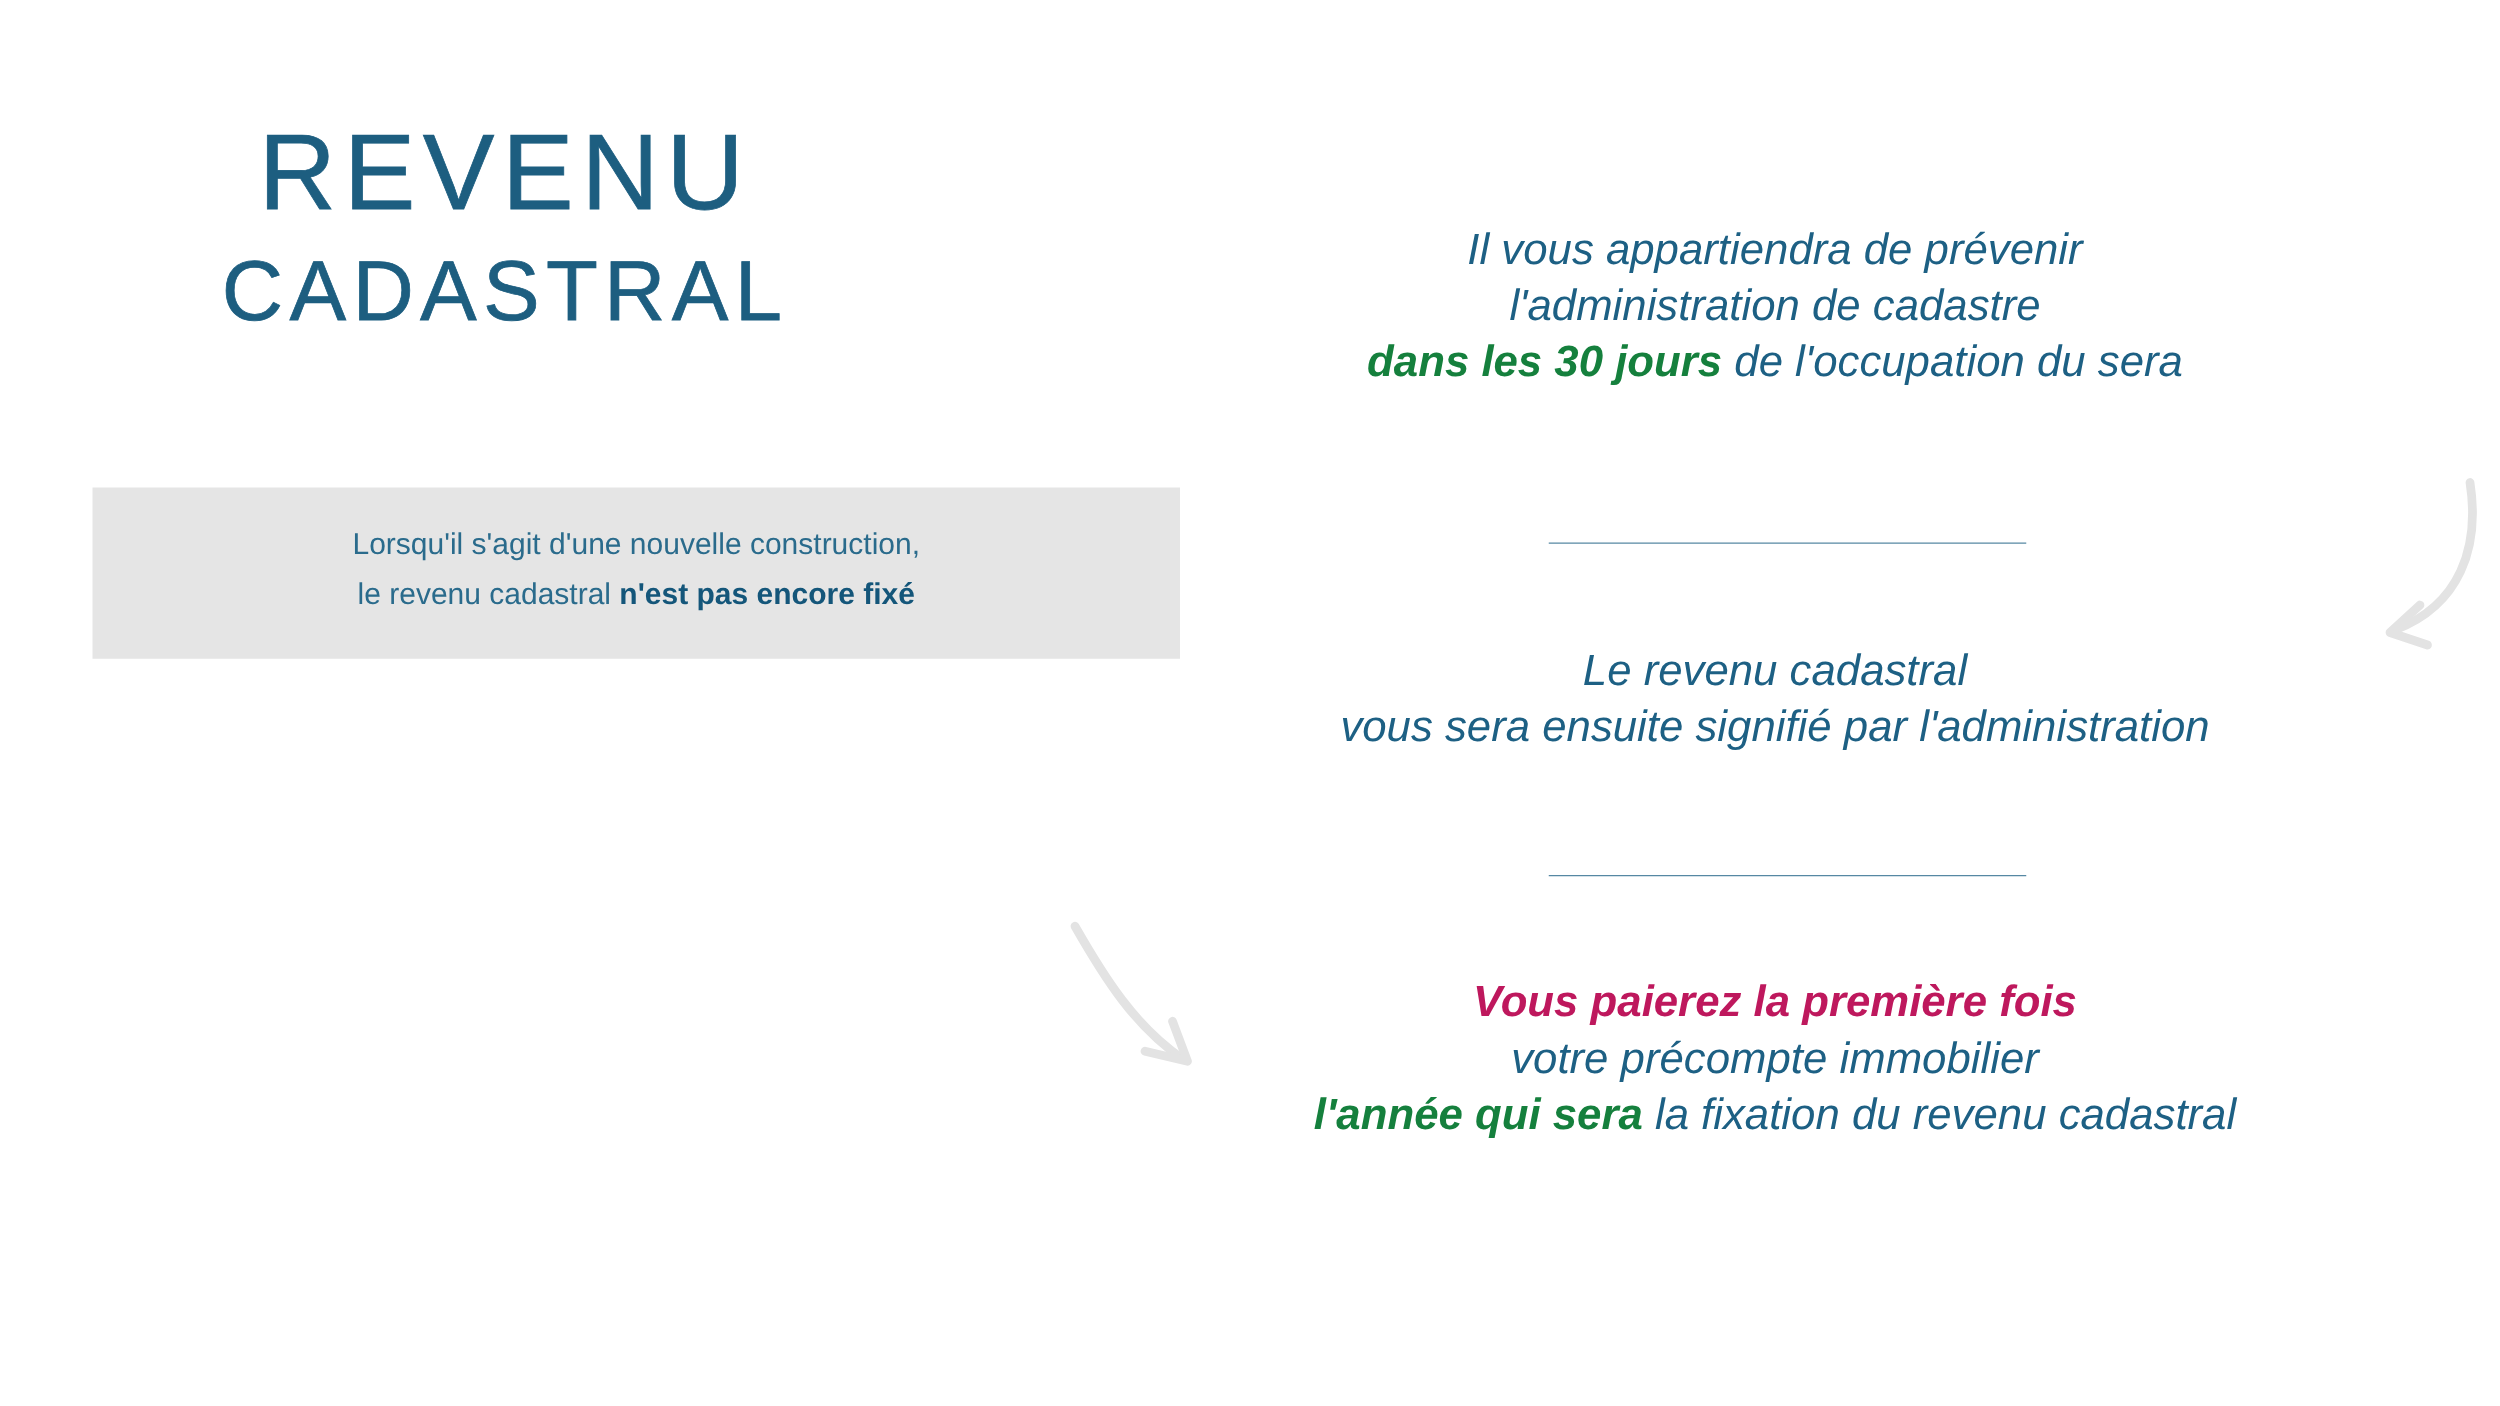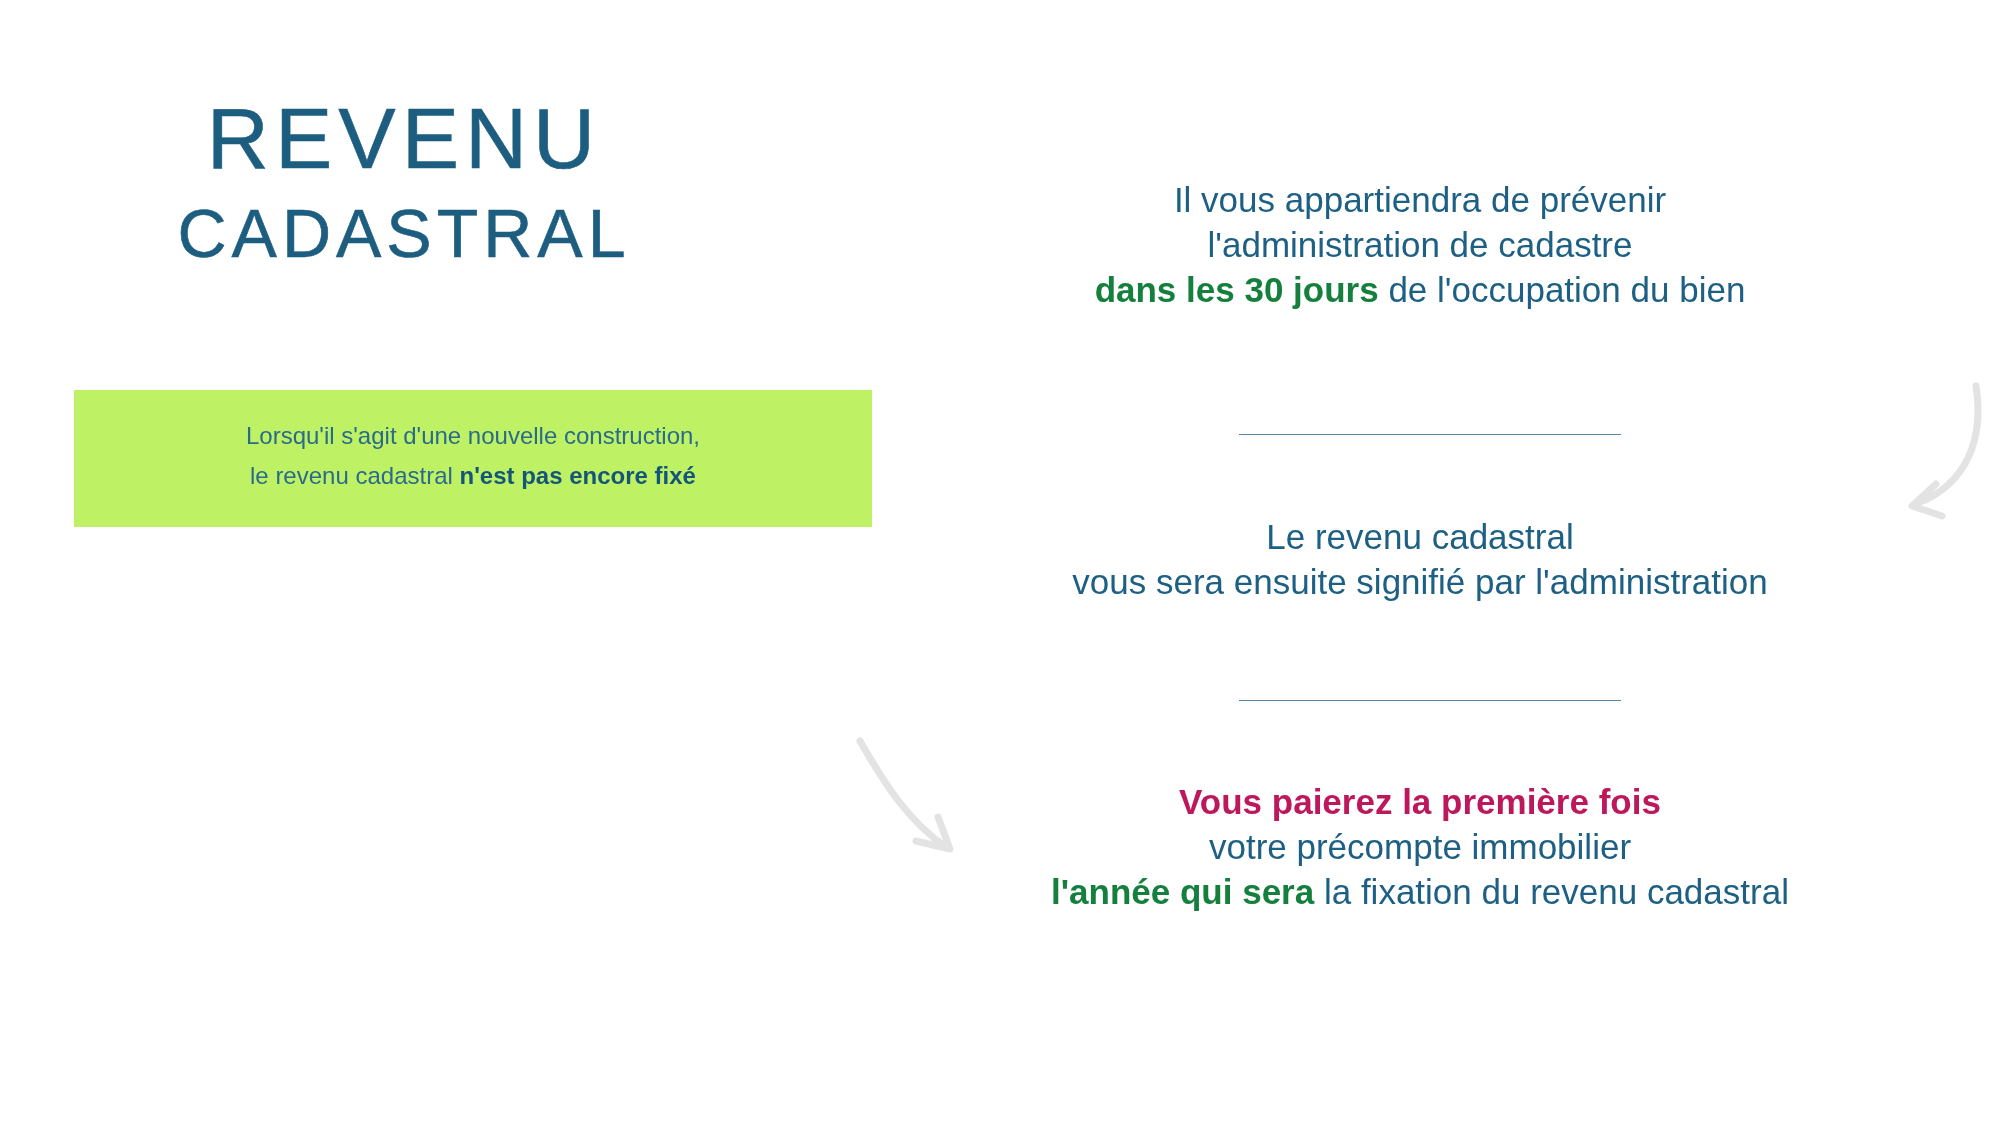--- a/index.html
+++ b/index.html
@@ -52,23 +52,23 @@
   .title-line.second {
     font-size: 68px;
     letter-spacing: 5px;
     margin-top: 18px;
   }
 
   .caption-box {
     position: absolute;
     left: 74px;
     top: 390px;
-    width: 798px;
+    width: 870px;
     padding: 26px 20px 30px 20px;
-    background: #bef264;
+    background: #e5e5e5;
     box-sizing: border-box;
     text-align: center;
   }
   .caption-line {
     font-size: 24px;
     line-height: 1.68;
     color: #2a6b8c;
     font-weight: 400;
   }
   .caption-line b {
@@ -76,20 +76,21 @@
     color: #14567a;
   }
 
   
   .right-col {
     position: absolute;
     left: 860px;
     top: 0;
     width: 1140px;
     height: 936px;
+    font-style: italic;
   }
 
   .para {
     position: absolute;
     width: 1020px;
     left: 50px;
     text-align: center;
     color: #1d6084;
   }
   .para .ln {
@@ -157,21 +158,21 @@
       <div class="caption-line"><span>le revenu cadastral </span><b>n'est pas encore fixé</b></div>
     </div>
 
   </div>
 
   <div class="right-col">
 
     <div class="para" id="para-1">
       <div class="ln">Il vous appartiendra de prévenir</div>
       <div class="ln">l'administration de cadastre</div>
-      <div class="ln"><b>dans les 30 jours</b><span> de l'occupation du bien</span></div>
+      <div class="ln"><b>dans les 30 jours</b><span> de l'occupation du sera</span></div>
     </div>
 
     <div class="divider" id="divider-1"></div>
 
     <div class="para" id="para-2">
       <div class="ln">Le revenu cadastral</div>
       <div class="ln">vous sera ensuite signifié par l'administration</div>
     </div>
 
     <div class="divider" id="divider-2"></div>

